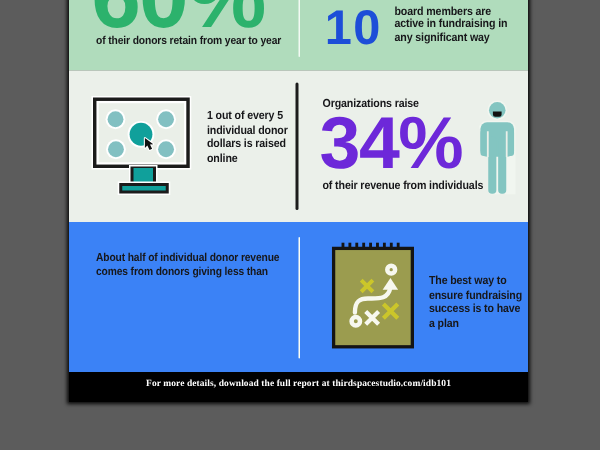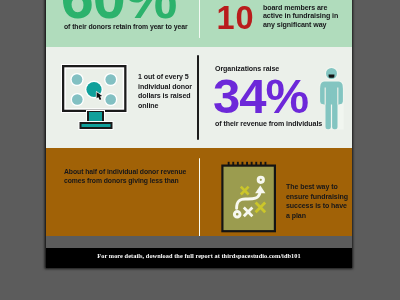--- a/index.html
+++ b/index.html
@@ -8,38 +8,38 @@
        font-family:"Liberation Sans",sans-serif;}
   #stage{position:absolute;left:0;top:0;width:400px;height:300px;overflow:hidden;}
 
   
   .sheet{position:absolute;left:46px;top:-92px;width:306px;height:360px;
          box-shadow:0 0 2.5px 1.2px rgba(0,0,0,0.9);}
 
   .band{position:absolute;left:0;width:306px;overflow:hidden;}
   .band-green{background:#b0dcbc;top:0;height:139px;}
   .band-white{background:#ebf0ea;top:139px;height:100.5px;}
-  .band-olive{background:#a16207;top:239.5px;height:88px;}
+  .band-olive{background:#3b82f6;top:239.5px;height:100px;}
   .band-black{background:#000;top:339.5px;height:20.5px;}
 
   
   .vsep{position:absolute;border-radius:1px;}
   .sep-green{left:152.6px;top:48px;width:1.5px;height:82px;background:#f2faf3;}
   .sep-white{left:151.4px;top:8px;width:1.4px;height:85px;background:#1c1c1c;}
   .sep-olive{left:152.6px;top:10.5px;width:1.5px;height:81px;background:#fbfdf3;}
 
   
   .bignum{font-weight:700;line-height:1;letter-spacing:-0.02em;white-space:nowrap;}
   .cap{font-weight:700;color:#17171a;}
 
   
   .num-retention{position:absolute;left:14.8px;top:59.8px;font-size:59.5px;color:#2cb26c;}
   .cap-retention{position:absolute;left:18.3px;top:114px;font-size:7.6px;
                  letter-spacing:-0.012em;white-space:nowrap;transform:scaleX(0.905);transform-origin:0 0;}
-  .num-board{position:absolute;left:170.5px;top:94px;font-size:32.5px;letter-spacing:0.03em;color:#b91c1c;}
+  .num-board{position:absolute;left:170.5px;top:94px;font-size:32.5px;letter-spacing:0.03em;color:#1d4ed8;}
   .cap-board{position:absolute;left:217.3px;top:95.9px;width:88px;font-size:7.8px;
              line-height:8.6px;letter-spacing:-0.012em;transform:scaleX(0.91);transform-origin:0 0;}
 
   
   .ico-monitor{position:absolute;left:14px;top:16px;}
   .cap-online{position:absolute;left:92.3px;top:25px;width:61px;font-size:7.8px;
               line-height:9.5px;letter-spacing:-0.012em;transform:scaleX(0.91);transform-origin:0 0;}
   .cap-revenue-lead{position:absolute;left:168.5px;top:17px;font-size:7.8px;
               letter-spacing:-0.012em;white-space:nowrap;transform:scaleX(0.91);transform-origin:0 0;}
   .num-revenue{position:absolute;left:167px;top:25px;font-size:49px;color:#6d28d9;}

